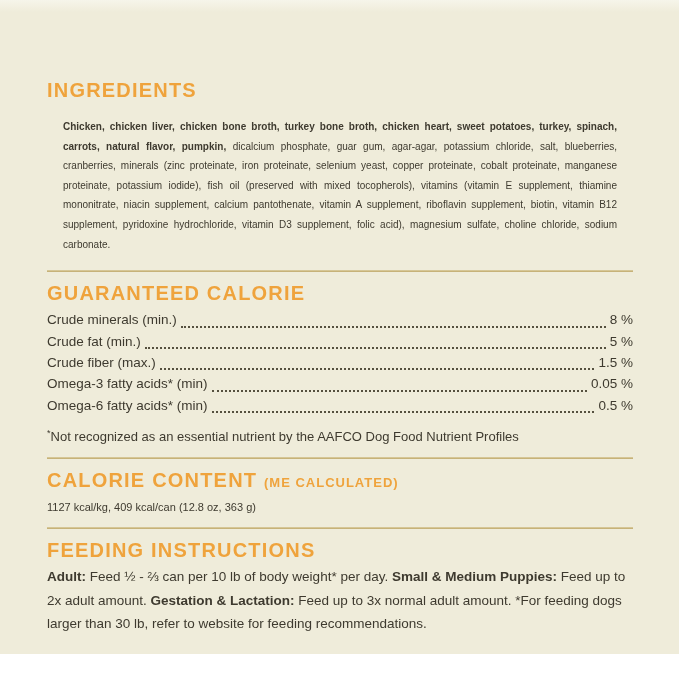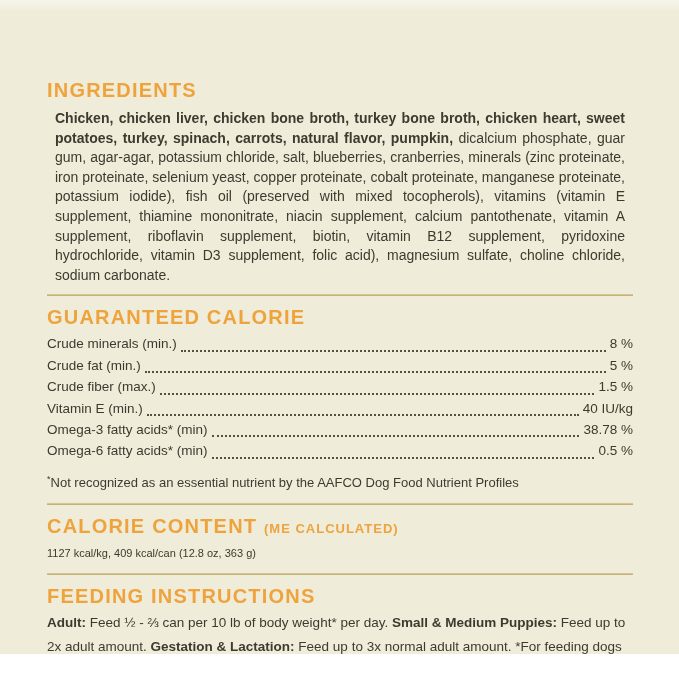--- a/index.html
+++ b/index.html
@@ -24,22 +24,22 @@
     letter-spacing:1.2px;
     color:#efa33c;
   }
   .heading-suffix{
     font-size:13px;
     letter-spacing:1px;
     font-weight:bold;
     color:#efa33c;
   }
   .ingredients-text{
-    margin:8px;
-    font-size:14px;
+    margin:16px;
+    font-size:10px;
     line-height:19.6px;
     text-align:justify;
   }
   .ingredients-text .bold-part{font-weight:bold;}
   .divider{
     height:2px;
     background:linear-gradient(180deg,#ddd0a4 0,#bfa86a 100%);
     border:0;
     margin:9px 0 11px 0;
   }
@@ -100,28 +100,23 @@
         <span class="ga-label">Crude fat (min.)</span>
         <span class="ga-dots"></span>
         <span class="ga-value">5 %</span>
       </div>
       <div class="ga-row">
         <span class="ga-label">Crude fiber (max.)</span>
         <span class="ga-dots"></span>
         <span class="ga-value">1.5 %</span>
       </div>
       <div class="ga-row">
-        <span class="ga-label">Vitamin E (min.)</span>
-        <span class="ga-dots"></span>
-        <span class="ga-value">40 IU/kg</span>
-      </div>
-      <div class="ga-row">
         <span class="ga-label">Omega-3 fatty acids* (min)</span>
         <span class="ga-dots"></span>
-        <span class="ga-value">38.78 %</span>
+        <span class="ga-value">0.05 %</span>
       </div>
       <div class="ga-row">
         <span class="ga-label">Omega-6 fatty acids* (min)</span>
         <span class="ga-dots"></span>
         <span class="ga-value">0.5 %</span>
       </div>
     </div>
     <p class="footnote"><sup>*</sup><span>Not recognized as an essential nutrient by the AAFCO Dog Food Nutrient Profiles</span></p>
 
     <hr class="divider" style="margin-top:13px;">

